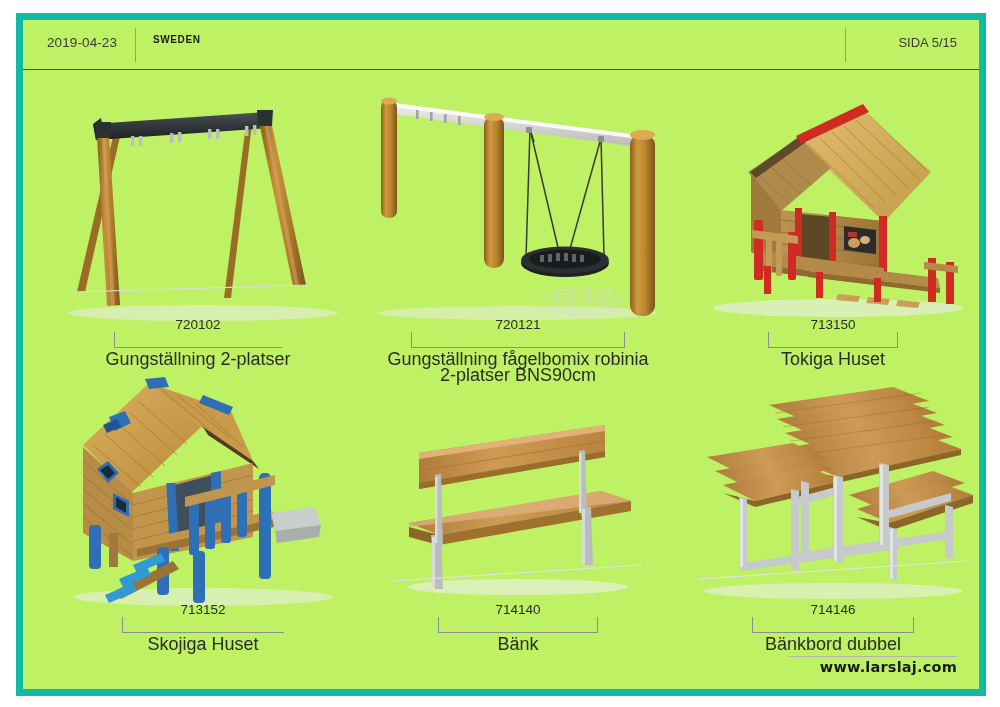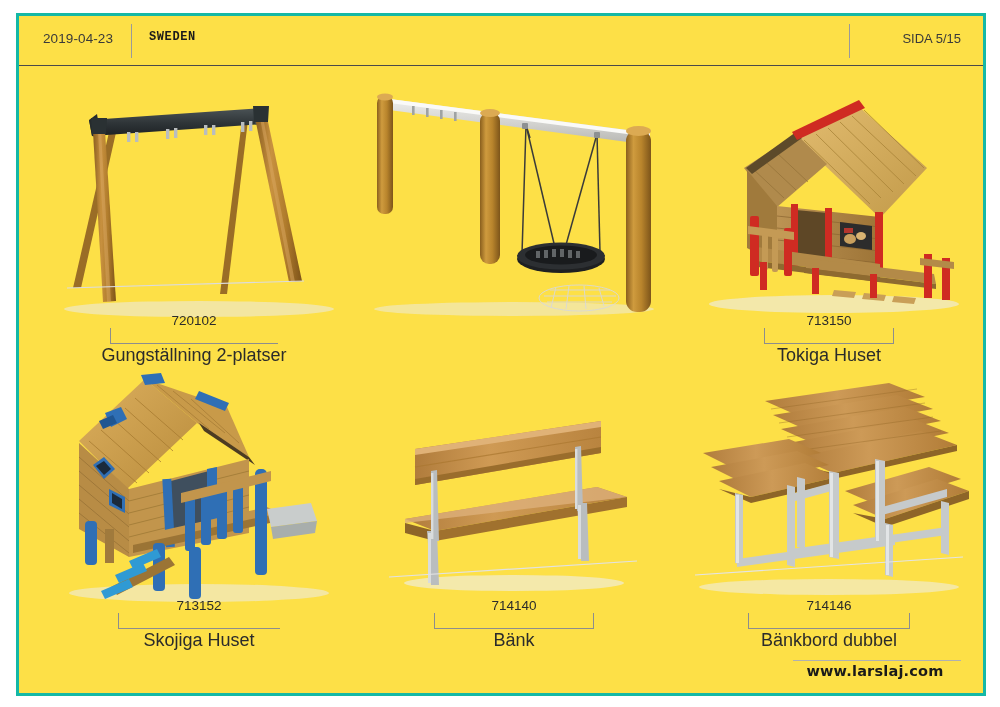--- a/index.html
+++ b/index.html
@@ -7,38 +7,38 @@
     width: 1000px; height: 707px;
     background: #ffffff;
     font-family: "Liberation Sans", sans-serif;
     overflow: hidden;
     position: relative;
   }
   .page-frame {
     position: absolute;
     left: 16px; top: 13px;
     width: 970px; height: 683px;
-    border: 3px solid #14b8a6;
-    background: #fde047;
+    border: 7px solid #14b8a6;
+    background: #bef264;
   }
 
   
   .header {
     position: absolute;
     left: 0; top: 0; width: 100%; height: 50px;
     border-bottom: 1px solid #4a4a4a;
   }
   .hdr-date {
     position: absolute; left: 24px; top: 15px;
     font-size: 13.5px; color: #3a3a3a; letter-spacing: .1px;
   }
   .hdr-div1 { position: absolute; left: 112px; top: 8px; width: 1px; height: 34px; background: #9a9a9a; }
   .hdr-country {
     position: absolute; left: 130px; top: 14px;
-    font-size: 12px; font-weight: bold; color: #1b1b1b; letter-spacing: .6px; font-family: Liberation Mono, monospace;
+    font-size: 10px; font-weight: bold; color: #1b1b1b; letter-spacing: .6px;
   }
   .hdr-div2 { position: absolute; right: 133px; top: 8px; width: 1px; height: 34px; background: #9a9a9a; }
   .hdr-page {
     position: absolute; right: 22px; top: 15px;
     font-size: 13px; color: #3a3a3a;
   }
 
   
   .products { position: absolute; left: 0; top: 50px; width: 100%; height: 580px; }
   .cell { position: absolute; }
@@ -75,21 +75,21 @@
     text-shadow: 0.7px 0.7px 0 #7a0d11;
   }
   .logo-reg {
     position: absolute; right: -12px; top: -4px;
     font-size: 12px; font-style: normal; font-weight: normal;
     color: #e01b22; text-shadow: none;
   }
   .logo-rule { height: 1px; background: #b0b0b0; margin: 3px 0 2px 4px; }
   .logo-url {
     font-family: "DejaVu Sans", sans-serif;
-    font-size: 14.5px; font-weight: bold; color: #1a1a1a; letter-spacing: .2px; text-align: center;
+    font-size: 14.5px; font-weight: bold; color: #1a1a1a; letter-spacing: .2px;
   }
 </style>
 </head>
 <body>
 
 <div class="page-frame">
 
   <div class="header">
     <div class="hdr-date">2019-04-23</div>
     <div class="hdr-div1"></div>
@@ -217,20 +217,30 @@
               <rect x="212" y="175" width="4" height="7"></rect>
           </g>
 
           <g stroke="#d8d8d8" stroke-width="1" fill="none" opacity=".9">
             <ellipse cx="215" cy="222" rx="40" ry="13"></ellipse>
             <path d="M180,220 L252,220 M183,226 L248,226 M186,214 L246,214"></path>
             <path d="M192,211 L187,232 M205,210 L202,233 M220,210 L222,233 M235,212 L240,230"></path>
           </g>
         </svg>
       </div>
+      <div class="caption" style="top:252px;">
+        <div class="cap-rule" style="width:214px; margin:0 auto;">
+          <div class="vtick"></div>
+          <div class="vtick-r"></div>
+          <div class="hline"></div>
+          <div class="cap-code">720121</div>
+        </div>
+        <div class="cap-name">Gungställning fågelbomix robinia</div>
+        <div class="cap-name" style="margin-top:0;">2-platser BNS90cm</div>
+      </div>
     </div>
 
     <div class="cell" style="left:665px; top:10px; width:290px; height:290px;">
       <div class="artwork" style="height:250px;">
         <svg viewBox="0 0 290 250" preserveAspectRatio="xMidYMax meet">
           <defs>
             <linearGradient id="roofT" x1="0" y1="0" x2="1" y2="1">
               <stop offset="0%" stop-color="#e2bc70"></stop>
                 <stop offset="100%" stop-color="#c29a49"></stop>
             </linearGradient>

